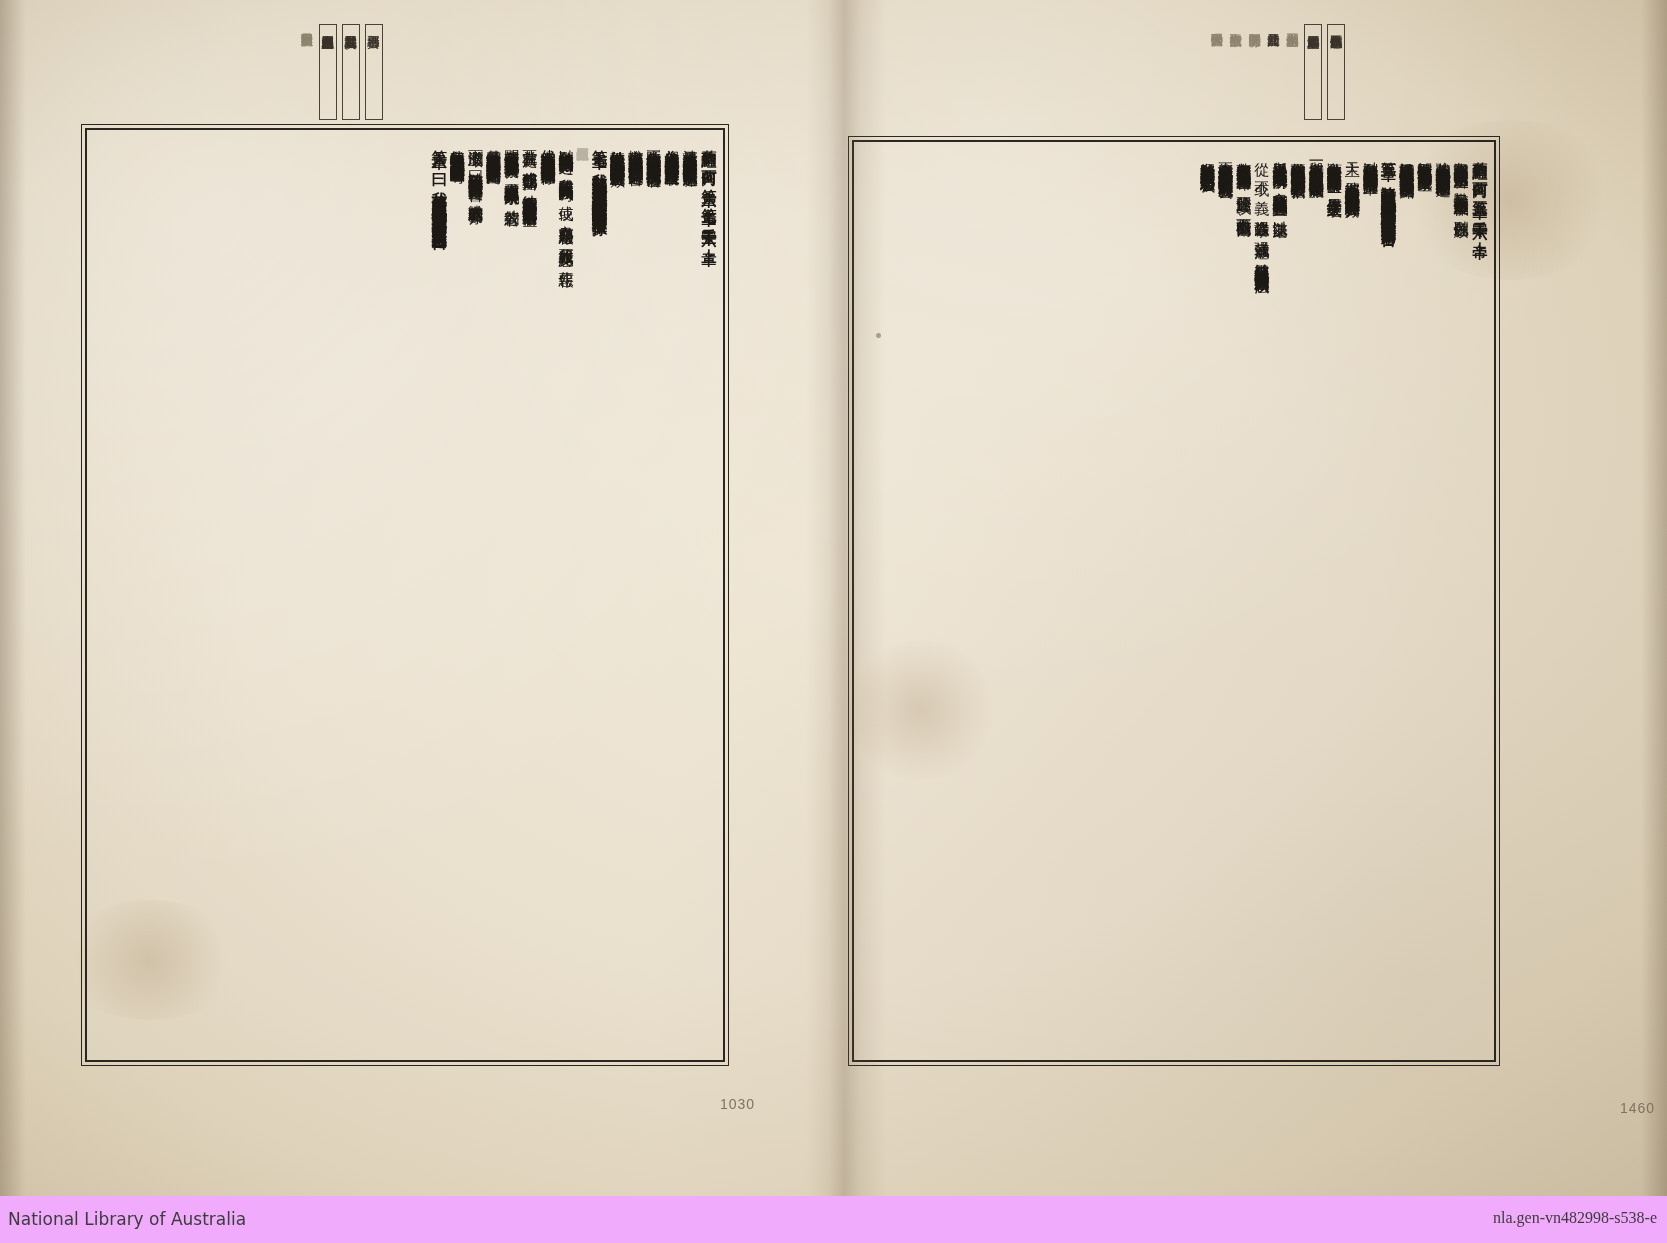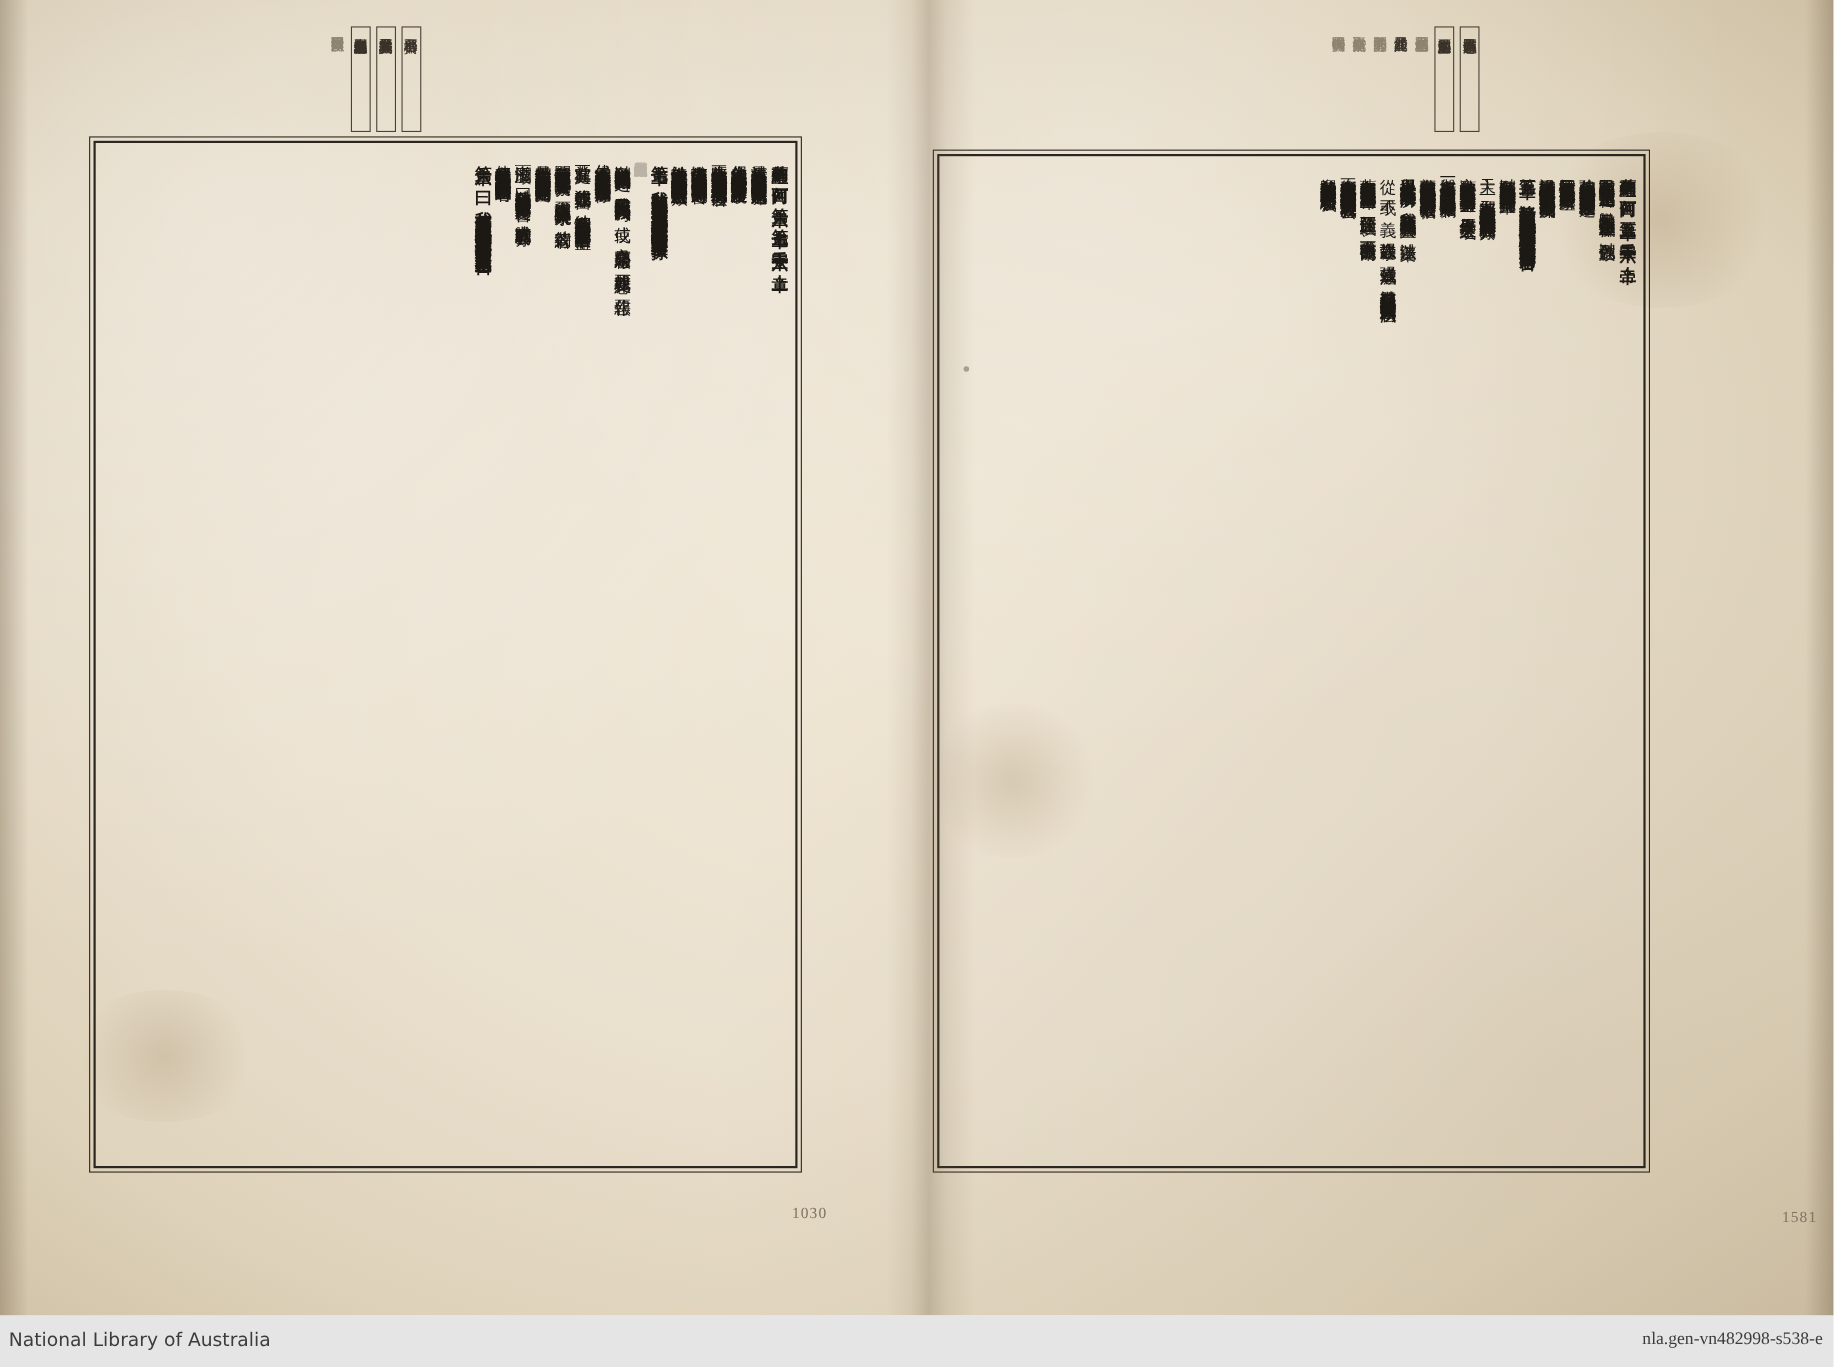--- a/index.html
+++ b/index.html
@@ -37,21 +37,21 @@
     pointer-events:none;
   }
   
   .page-shadow{position:absolute;top:0;bottom:0;width:26px;pointer-events:none;}
   .page-shadow.left{left:0;background:linear-gradient(to right,rgba(90,72,48,.30),rgba(90,72,48,0));}
   .page-shadow.right{right:0;background:linear-gradient(to left,rgba(90,72,48,.30),rgba(90,72,48,0));}
 
   
   #footer{
     position:absolute;left:0;top:1196px;width:1667px;height:47px;
-    background:#e5e5e5;color:#3c3c3c;font-size:17px;
+    background:#f0abfc;color:#3c3c3c;font-size:17px;
   }
   #footer .lib{position:absolute;left:8px;top:13px;}
   #footer .ref{position:absolute;right:10px;top:13px;font-family:Liberation Serif, serif;font-size:16px;}
 
   
   .leaf{position:absolute;top:0;height:1196px;}
   .leaf.left{left:0;width:830px;}
   .leaf.right{left:830px;width:837px;}
 
   
@@ -100,21 +100,21 @@
   }
   .mnote.boxed{border:1px solid #4a4238;padding:1px 1px;}
   .mnote.faint{color:#8d8470;}
 
   
   #rnotes{left:1070px;top:24px;height:96px;}
   #lnotes{left:300px;top:24px;height:96px;}
 
   
   .pencil{
-    position:absolute;font-family:Liberation Serif, serif;
+    position:absolute;font-family:Liberation Sans, sans-serif;
     font-size:14px;color:#7d7460;letter-spacing:1px;
   }
   .foxing{
     position:absolute;border-radius:50%;
     background:radial-gradient(circle, rgba(140,110,70,.22), rgba(140,110,70,0) 70%);
     pointer-events:none;
   }
   .stamp-dot{position:absolute;width:5px;height:5px;border-radius:50%;background:rgba(80,65,45,.45);}
 </style>
 </head>
@@ -189,21 +189,21 @@
         <div class="vcol">與彼之所有一月之內俱亡〇爾曹當在基比亞吹角在拉瑪吹號在伯亞文呼號曰便雅憫歟、</div>
         <div class="vcol">敵在爾後在施刑之日以法蓮地必變荒蕪我在以色列支派中示以將來必有之事猶大牧伯</div>
         <div class="vcol">與遷從界址者無異故我震怒降之以災若水滂湃 文我震怒降之或作我將傾我怒於其上 以法蓮樂</div>
         <div class="vcol">從 或不 義 命故遇强暴 或强暴減虐 被懲罰受傷損我必使以法蓮如衣被蠹使猶大族如木已朽以法</div>
         <div class="vcol">蓮自知有疾猶大見己受傷則以法蓮往亞述遣人見耶雷布王 作歸於亞述王或 求救而不能醫爾、</div>
         <div class="vcol">不能療爾之傷我必向以法蓮如壯獅向猶大族如猛獅攫物而去拽取所得無人能救我將去</div>
         <div class="vcol">矣歸於我所造其自覺有罪則尋求我面遭難之時必切切思慕我</div>
       </div>
     </div>
 
-    <div class="pencil" style="left:790px;top:1100px;">1581</div>
+    <div class="pencil" style="left:790px;top:1100px;">1460</div>
   </div>
 
   <div id="gutter"></div>
 </div>
 
 <div id="footer">
   <span class="lib">National Library of Australia</span>
   <span class="ref">nla.gen-vn482998-s538-e</span>
 </div>
 

